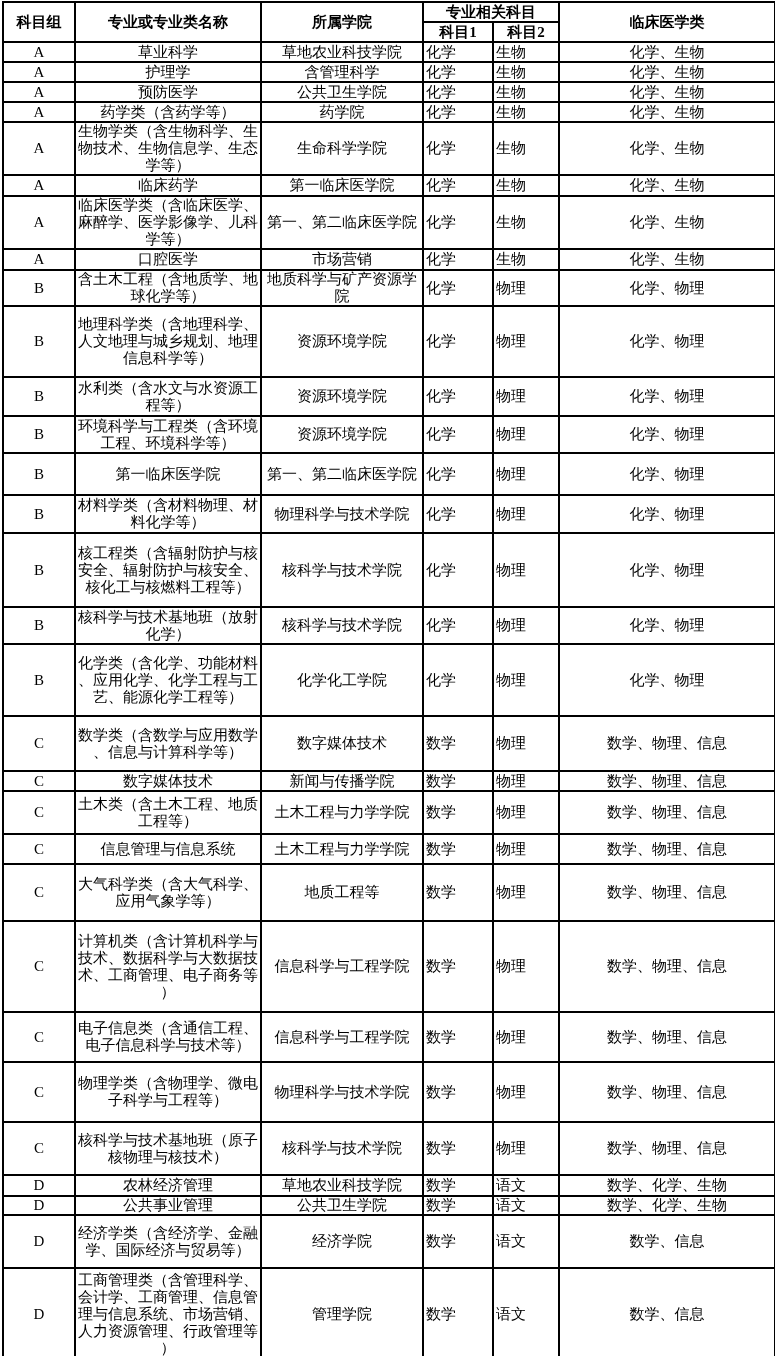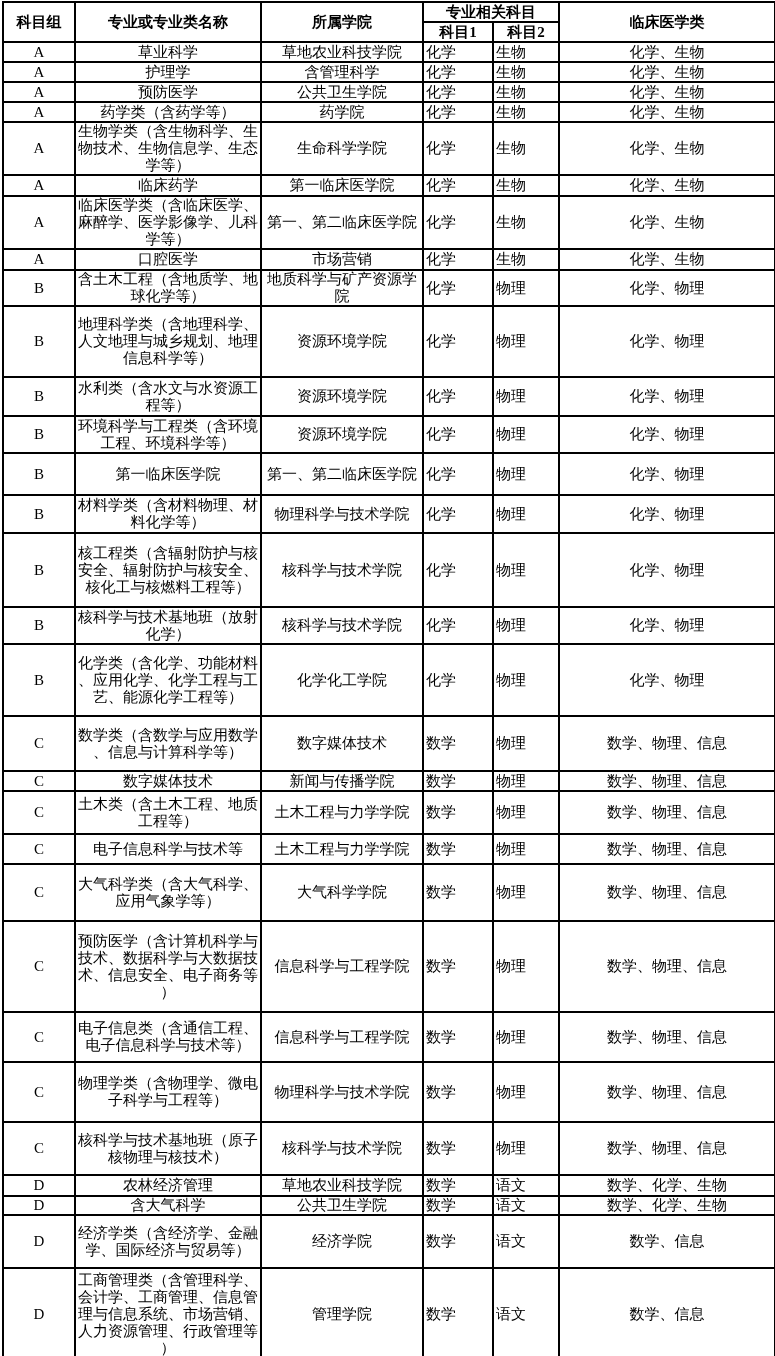--- a/index.html
+++ b/index.html
@@ -244,37 +244,37 @@
         <tr style="height: 43px;">
           <td class="col-group">C</td>
           <td class="col-major">土木类（含土木工程、地质工程等）</td>
           <td class="col-college">土木工程与力学学院</td>
           <td class="col-subject1">数学</td>
           <td class="col-subject2">物理</td>
           <td class="col-competition">数学、物理、信息</td>
         </tr>
         <tr style="height: 30px;">
           <td class="col-group">C</td>
-          <td class="col-major">电子信息科学与技术等</td>
+          <td class="col-major">信息管理与信息系统</td>
           <td class="col-college">土木工程与力学学院</td>
           <td class="col-subject1">数学</td>
           <td class="col-subject2">物理</td>
           <td class="col-competition">数学、物理、信息</td>
         </tr>
         <tr style="height: 57px;">
           <td class="col-group">C</td>
           <td class="col-major">大气科学类（含大气科学、应用气象学等）</td>
-          <td class="col-college">大气科学学院</td>
+          <td class="col-college">地质工程等</td>
           <td class="col-subject1">数学</td>
           <td class="col-subject2">物理</td>
           <td class="col-competition">数学、物理、信息</td>
         </tr>
         <tr style="height: 91px;">
           <td class="col-group">C</td>
-          <td class="col-major">预防医学（含计算机科学与技术、数据科学与大数据技术、信息安全、电子商务等）</td>
+          <td class="col-major">计算机类（含计算机科学与技术、数据科学与大数据技术、工商管理、电子商务等）</td>
           <td class="col-college">信息科学与工程学院</td>
           <td class="col-subject1">数学</td>
           <td class="col-subject2">物理</td>
           <td class="col-competition">数学、物理、信息</td>
         </tr>
         <tr style="height: 50px;">
           <td class="col-group">C</td>
           <td class="col-major">电子信息类（含通信工程、电子信息科学与技术等）</td>
           <td class="col-college">信息科学与工程学院</td>
           <td class="col-subject1">数学</td>
@@ -300,21 +300,21 @@
         <tr style="height: 21px;">
           <td class="col-group">D</td>
           <td class="col-major">农林经济管理</td>
           <td class="col-college">草地农业科技学院</td>
           <td class="col-subject1">数学</td>
           <td class="col-subject2">语文</td>
           <td class="col-competition">数学、化学、生物</td>
         </tr>
         <tr style="height: 19px;">
           <td class="col-group">D</td>
-          <td class="col-major">含大气科学</td>
+          <td class="col-major">公共事业管理</td>
           <td class="col-college">公共卫生学院</td>
           <td class="col-subject1">数学</td>
           <td class="col-subject2">语文</td>
           <td class="col-competition">数学、化学、生物</td>
         </tr>
         <tr style="height: 53px;">
           <td class="col-group">D</td>
           <td class="col-major">经济学类（含经济学、金融学、国际经济与贸易等）</td>
           <td class="col-college">经济学院</td>
           <td class="col-subject1">数学</td>

